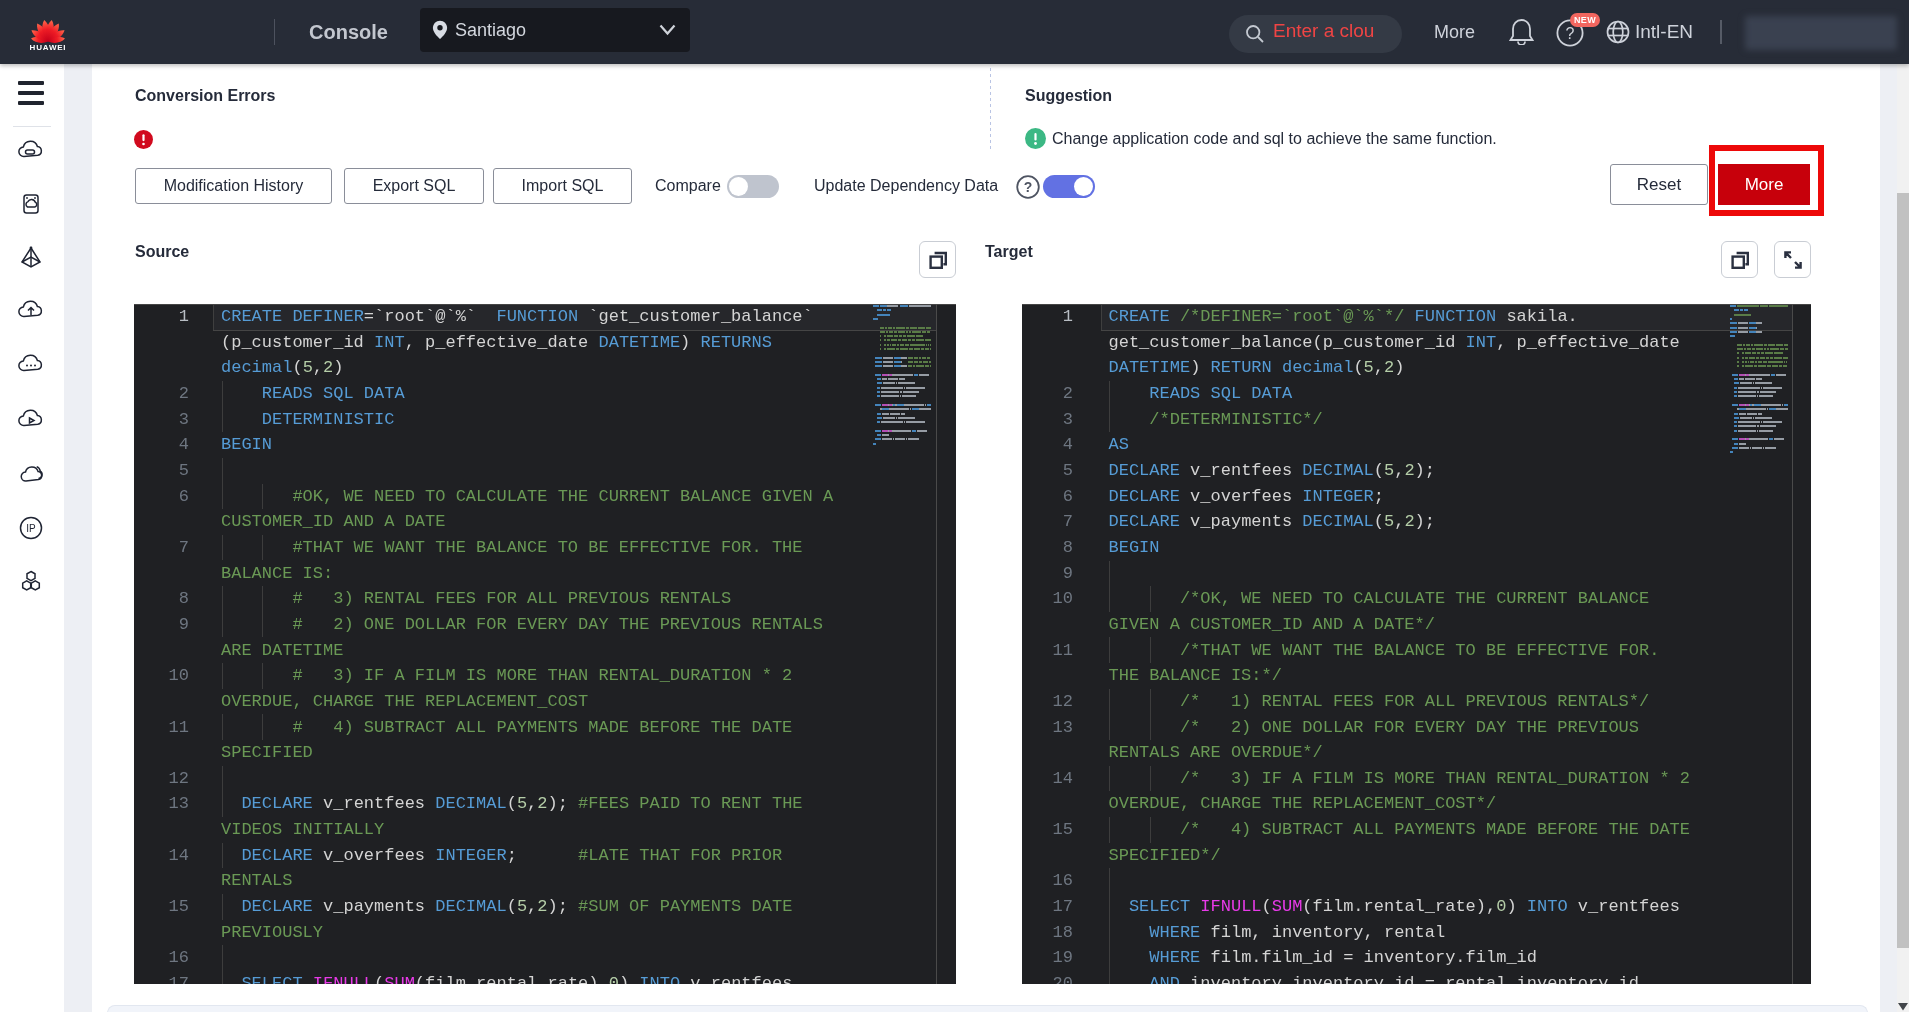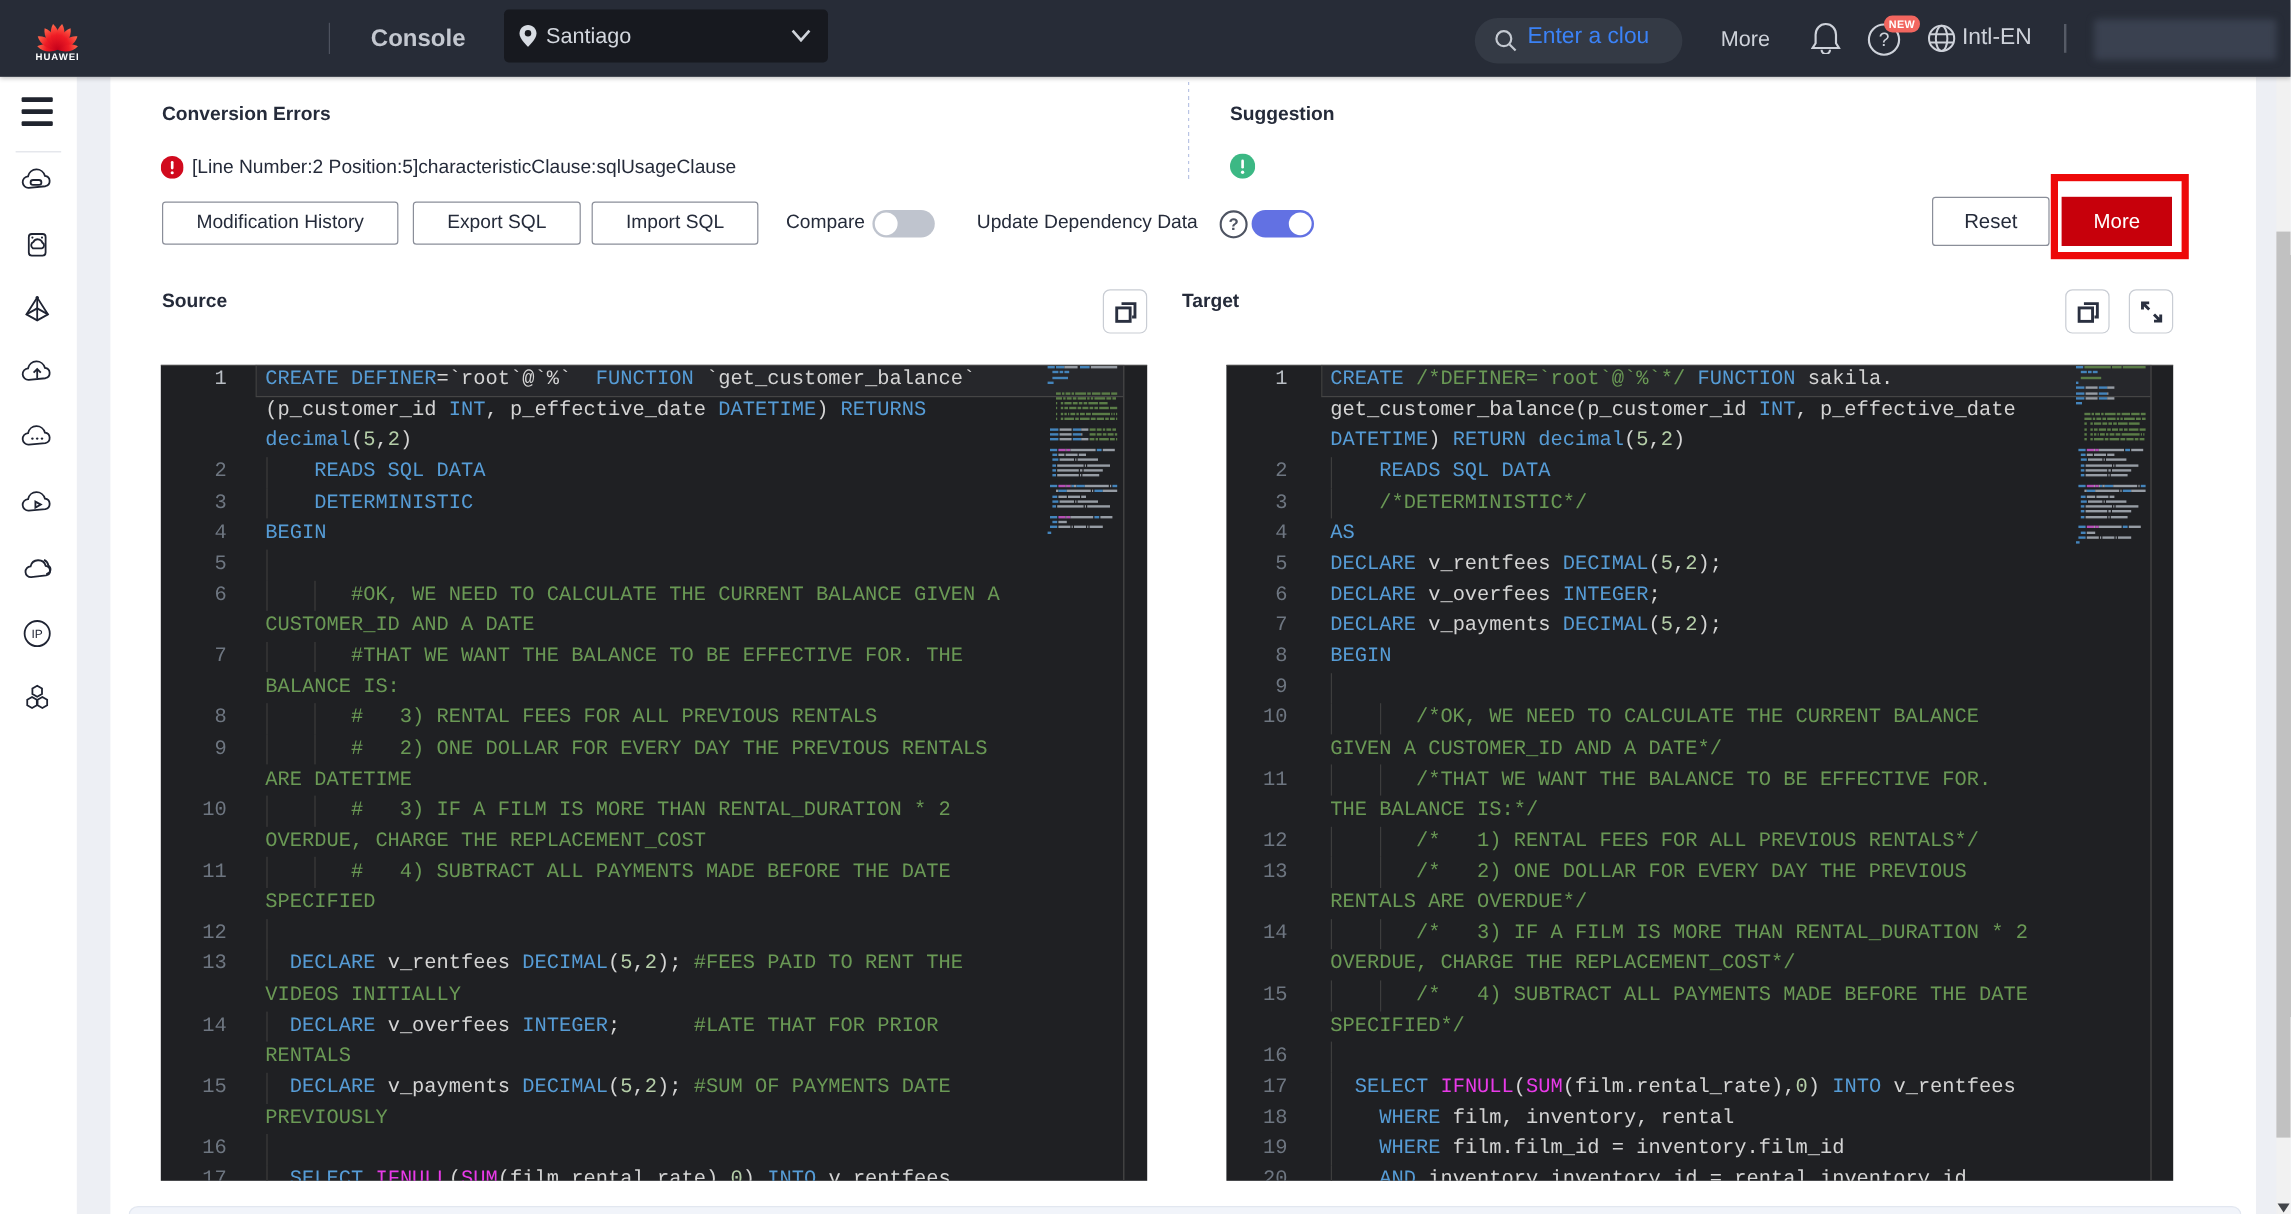--- a/index.html
+++ b/index.html
@@ -56,21 +56,21 @@
       </svg>
 <div class="abs" style="left:455px;top:8px;height:44px;display:flex;align-items:center;color:#d3d7de;font-size:18px">Santiago</div>
 <svg class="abs" style="left:659px;top:24px" width="17" height="12" viewBox="0 0 17 12">
         <polyline points="1.5,1.5 8.5,9.5 15.5,1.5" fill="none" stroke="#cfd3da" stroke-width="2.2"></polyline>
       </svg>
 <div class="abs" style="left:1229px;top:15px;width:173px;height:38px;background:#343a45;border-radius:19px"></div>
 <svg class="abs" style="left:1245px;top:24px" width="20" height="20" viewBox="0 0 20 20">
         <circle cx="8.2" cy="8.2" r="6.2" fill="none" stroke="#c4c9d1" stroke-width="1.8"></circle>
         <line x1="13" y1="13" x2="18" y2="18" stroke="#c4c9d1" stroke-width="1.8"></line>
       </svg>
-<div class="abs" style="left:1273px;top:15px;height:31px;display:flex;align-items:center;color:#3b82f6;font-size:19px">Enter a clou</div>
+<div class="abs" style="left:1273px;top:15px;height:31px;display:flex;align-items:center;color:#ef4444;font-size:19px">Enter a clou</div>
 <div class="abs" style="left:1434px;top:0;height:64px;display:flex;align-items:center;color:#ced2da;font-size:18px">More</div>
 <svg class="abs" style="left:1509px;top:18px" width="25" height="27" viewBox="0 0 25 27">
 <path d="M12.5 2 C7.5 2 4 6 4 11 L4 18 L1.5 22 L23.5 22 L21 18 L21 11 C21 6 17.5 2 12.5 2 Z" fill="none" stroke="#ced2da" stroke-width="1.8"></path>
 <path d="M9 23.5 a3.5 3.5 0 0 0 7 0" fill="none" stroke="#ced2da" stroke-width="1.8"></path>
       </svg>
 <svg class="abs" style="left:1556px;top:19px" width="28" height="28" viewBox="0 0 28 28">
         <circle cx="14" cy="14" r="12.6" fill="none" stroke="#ced2da" stroke-width="1.8"></circle>
         <text x="14" y="19.5" text-anchor="middle" fill="#ced2da" font-size="16" font-family="Liberation Sans">?</text>
       </svg>
 <div class="abs" style="left:1570px;top:13px;width:30px;height:14px;background:#f2665f;border-radius:7px;color:#fff;font-size:9px;font-weight:bold;display:flex;align-items:center;justify-content:center;letter-spacing:.3px">NEW</div>
@@ -134,26 +134,26 @@
       </svg>
 </div>
 <div id="card"></div>
 <div class="abs t19" style="left:135px;top:88px">Conversion Errors</div>
 <div class="abs t19" style="left:1025px;top:88px">Suggestion</div>
 <svg class="abs" style="left:134px;top:130px" width="19" height="19" viewBox="0 0 19 19">
       <circle cx="9.5" cy="9.5" r="9.5" fill="#d10a1e"></circle>
       <rect x="8.4" y="4.2" width="2.2" height="7" rx="1.1" fill="#fff"></rect>
       <circle cx="9.5" cy="14" r="1.3" fill="#fff"></circle>
     </svg>
-<div class="abs t18" style="left:160px;top:130px;height:19px;display:flex;align-items:center">[Line Number:2 Position:5]characteristicClause:sqlUsageClause</div>
 <svg class="abs" style="left:1025px;top:128px" width="21" height="21" viewBox="0 0 21 21">
       <circle cx="10.5" cy="10.5" r="10.5" fill="#3cb884"></circle>
       <rect x="9.4" y="5" width="2.2" height="7.5" rx="1.1" fill="#fff"></rect>
       <circle cx="10.5" cy="15.5" r="1.4" fill="#fff"></circle>
     </svg>
+<div class="abs t18" style="left:1052px;top:128px;height:21px;display:flex;align-items:center">Change application code and sql to achieve the same function.</div>
 <div class="abs" style="left:990px;top:68px;width:1px;height:82px;background:repeating-linear-gradient(to bottom,#b9c4e4 0,#b9c4e4 3px,transparent 3px,transparent 6px)"></div>
 <div class="btn" style="left:135px;top:168px;width:197px;height:36px">Modification History</div>
 <div class="btn" style="left:344px;top:168px;width:140px;height:36px">Export SQL</div>
 <div class="btn" style="left:493px;top:168px;width:139px;height:36px">Import SQL</div>
 <div class="abs t18" style="left:655px;top:168px;height:36px;display:flex;align-items:center">Compare</div>
 <div class="abs" style="left:727px;top:175px;width:52px;height:23px;background:#bfc4ce;border-radius:11.5px"></div>
 <div class="abs" style="left:729px;top:177px;width:19px;height:19px;background:#fff;border-radius:50%"></div>
 <div class="abs t18" style="left:814px;top:168px;height:36px;display:flex;align-items:center">Update Dependency Data</div>
 <svg class="abs" style="left:1016px;top:175px" width="24" height="24" viewBox="0 0 24 24">
       <circle cx="12" cy="12" r="10.8" fill="none" stroke="#4e5462" stroke-width="1.8"></circle>

